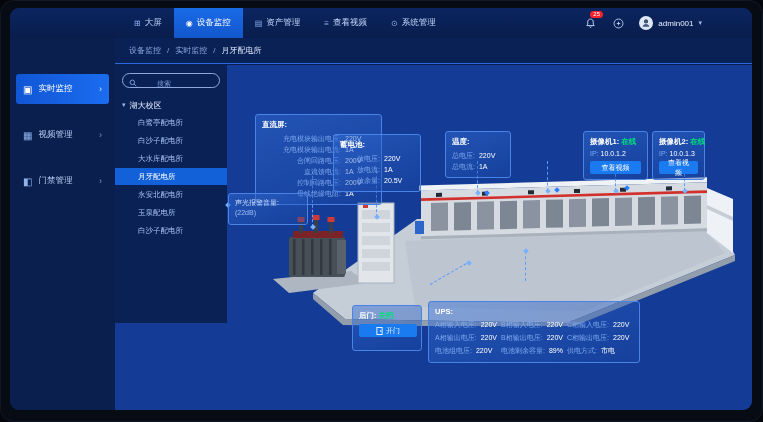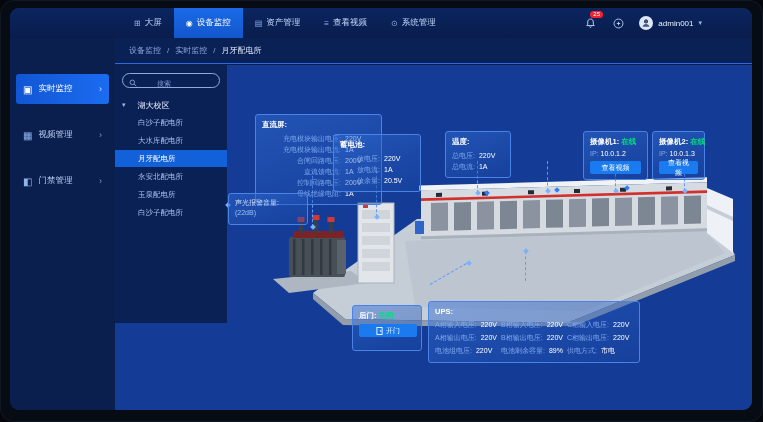--- a/index.html
+++ b/index.html
@@ -42,21 +42,21 @@
   .breadcrumb .last { color:#e2ecff; }
   .canvas { position:absolute; left:0; top:27px; width:637px; height:345px; background:#143c96; overflow:hidden; }
 
   
   .treepanel { position:absolute; left:0; top:0; width:112px; height:258px; background:#0a2156; padding:8px 7px; }
   .search { display:flex; align-items:flex-end; gap:20px; height:15px; border:1px solid #8fa9dd; border-radius:8px; padding:0 6px; }
   .search input { flex:1; min-width:0; background:transparent; border:none; outline:none; color:#cfe0ff; font-size:7px;
                   font-family:"Liberation Sans", sans-serif; }
   .search input::placeholder { color:#7e9ace; }
   .tree { margin-top:9px; }
-  .tree-group { display:flex; align-items:center; gap:12px; font-size:8px; color:#eaf1ff; height:16px; cursor:pointer; }
+  .tree-group { display:flex; align-items:center; gap:4px; font-size:8px; color:#eaf1ff; height:16px; cursor:pointer; }
   .tree-group .tg-caret { font-size:7px; color:#9db8ea; }
   .tree-item { height:17px; line-height:17px; padding-left:16px; font-size:7.5px; color:#a6c0ee; cursor:pointer;
                margin:1px -7px 0 -7px; padding-left:23px; }
   .tree-item.active { background:#1261d9; color:#fff; }
 
   
   .panel { position:absolute; background:linear-gradient(160deg, rgba(50,110,215,.48), rgba(25,70,165,.40));
            border:1px solid #4a83e6; border-radius:3px; padding:5px 6px;margin-top:20px; }
   .panel-title { font-size:7.5px; color:#fff; font-weight:bold; margin-bottom:3px; white-space:nowrap; }
   .prow { display:flex; align-items:baseline; font-size:7px; line-height:11px; white-space:nowrap; }
@@ -237,20 +237,21 @@
               <circle cx="5" cy="5" r="3.4" fill="none" stroke="#8fa9dd" stroke-width="1.3"></circle>
               <path d="M7.6 7.6 L11 11" stroke="#8fa9dd" stroke-width="1.3"></path>
             </svg>
             <input type="text" placeholder="搜索" style="">
           </div>
           <div class="tree">
             <div class="tree-group">
               <span class="tg-caret">▾</span>
               <span>湖大校区</span>
             </div>
+            <div class="tree-item">白鹭亭配电所</div>
             <div class="tree-item">白沙子配电所</div>
             <div class="tree-item">大水库配电所</div>
             <div class="tree-item active">月牙配电所</div>
             <div class="tree-item">永安北配电所</div>
             <div class="tree-item">玉泉配电所</div>
             <div class="tree-item">白沙子配电所</div>
           </div>
         </div>
 
         <div class="vline" style="left:197px; top:106px; height:56px;"></div>

